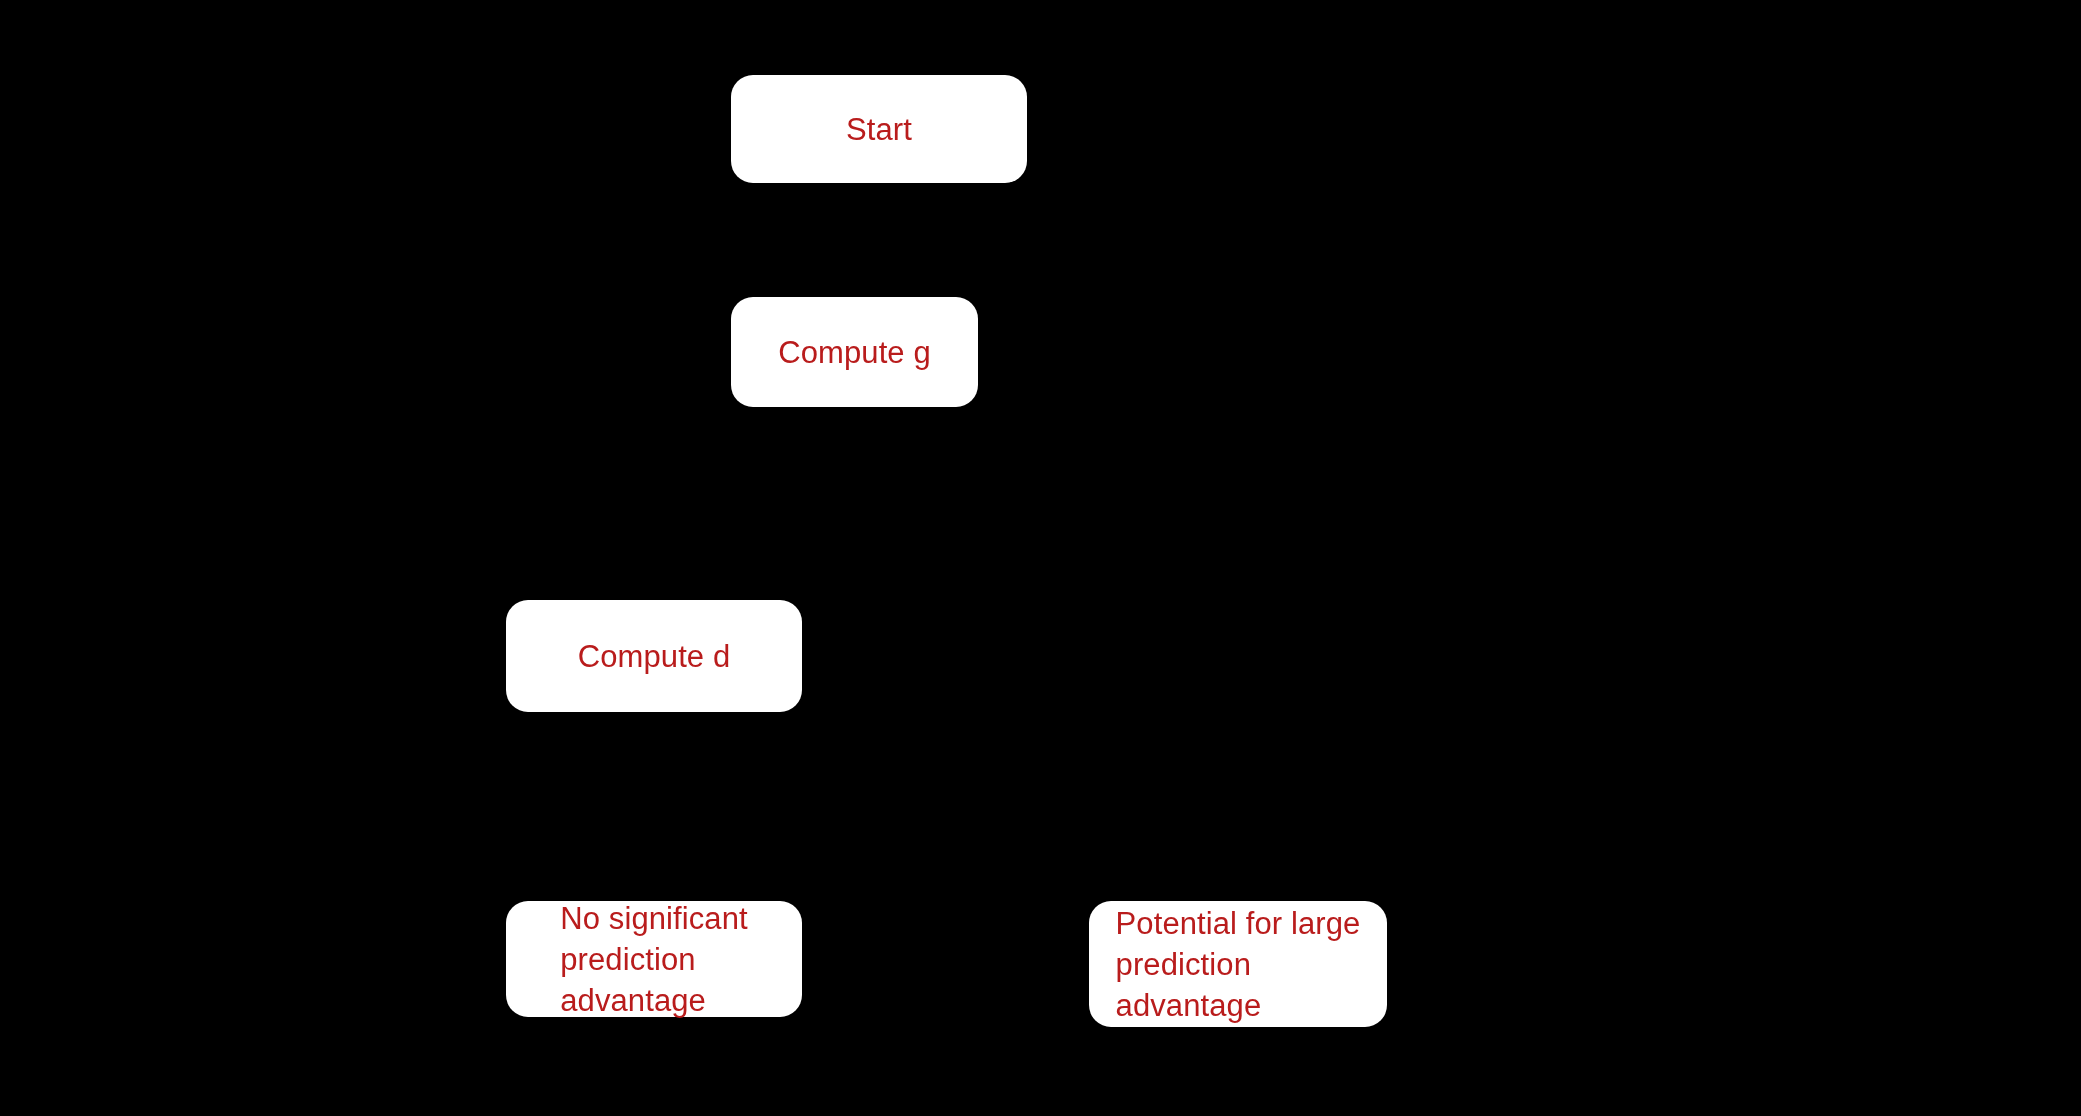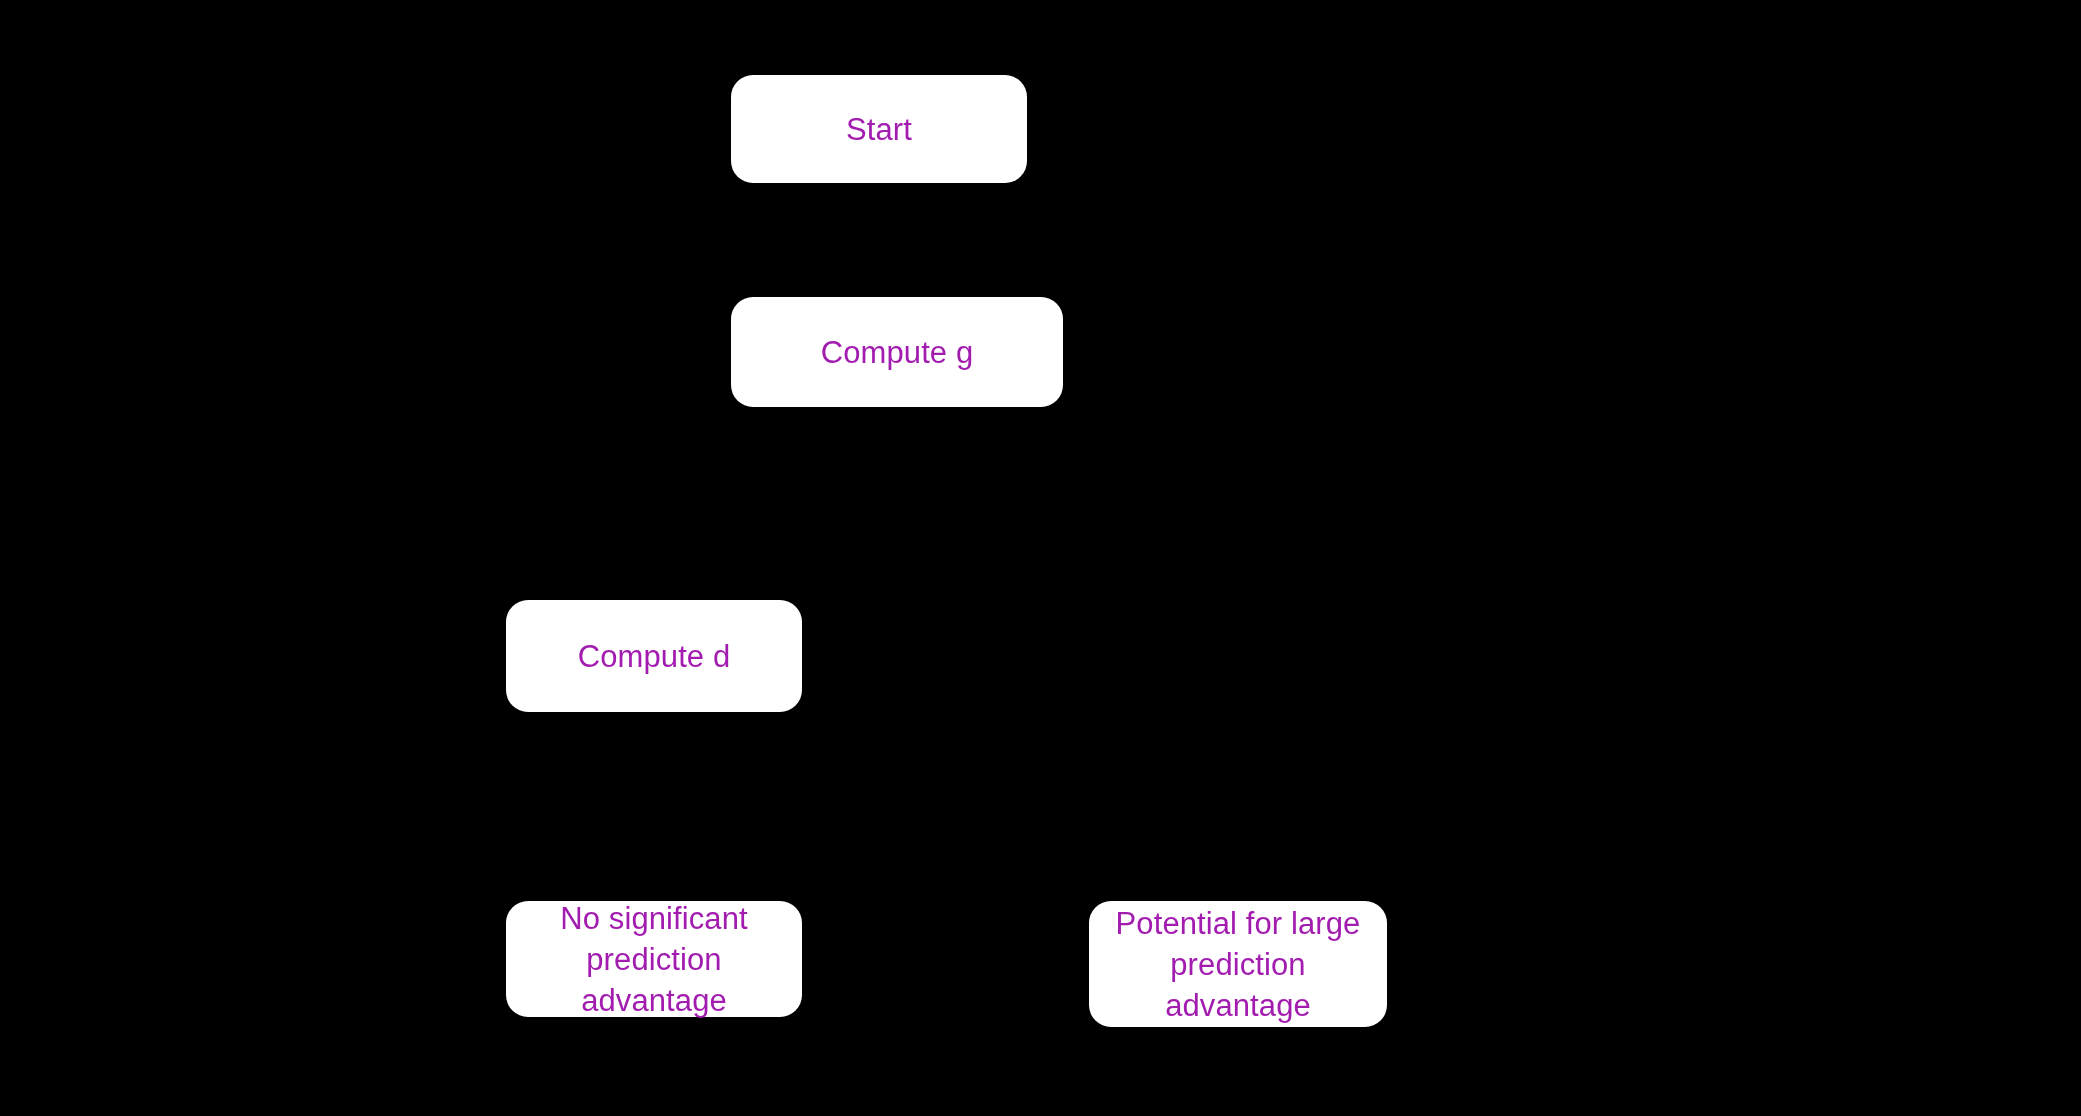--- a/index.html
+++ b/index.html
@@ -30,31 +30,30 @@
     position: absolute;
     background: #ffffff;
     border-radius: 22px;
     display: flex;
     align-items: center;
     justify-content: center;
     box-sizing: border-box;
     padding: 4px 10px;
   }
   .node-label {
-    color: #a21caf;
+    color: #b91c1c;
     font-family: "Liberation Sans", sans-serif;
     font-size: 31px;
     line-height: 41px;
-    text-align: center;
     white-space: pre-line;
     letter-spacing: 0.1px;
   }
   
   #node-start      { left: 731px;  top: 75px;  width: 296px; height: 108px; }
-  #node-compute-g  { left: 731px;  top: 297px; width: 332px; height: 110px; }
+  #node-compute-g  { left: 731px;  top: 297px; width: 247px; height: 110px; }
   #node-compute-d  { left: 506px;  top: 600px; width: 296px; height: 112px; }
   #node-compute-s  { left: 955px;  top: 600px; width: 296px; height: 112px; }
   #node-result-no  { left: 506px;  top: 901px; width: 296px; height: 116px; }
   #node-result-yes { left: 1067px; top: 901px; width: 298px; height: 126px; margin-left: 22px; }
 </style>
 </head>
 <body>
 
 <div id="canvas">
 

